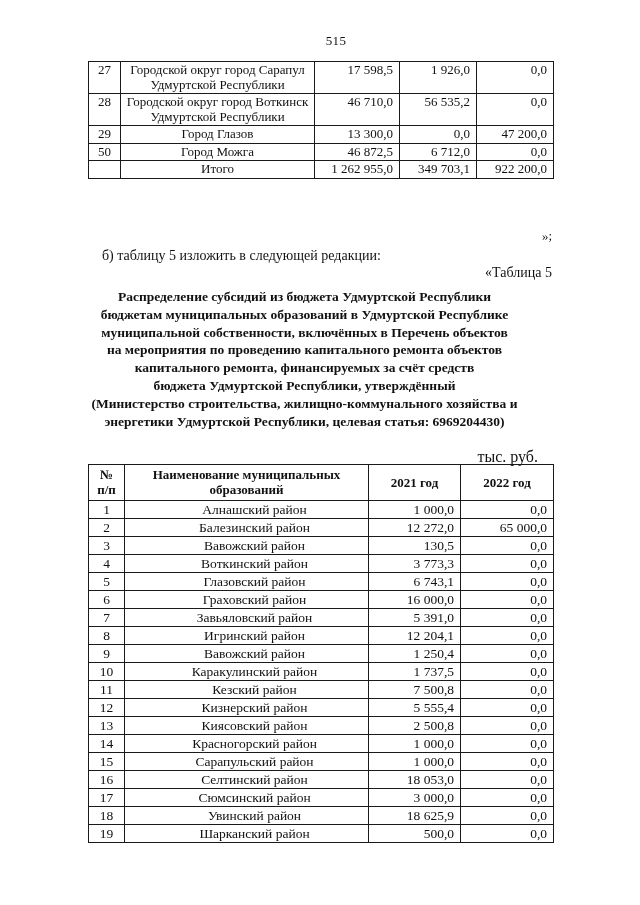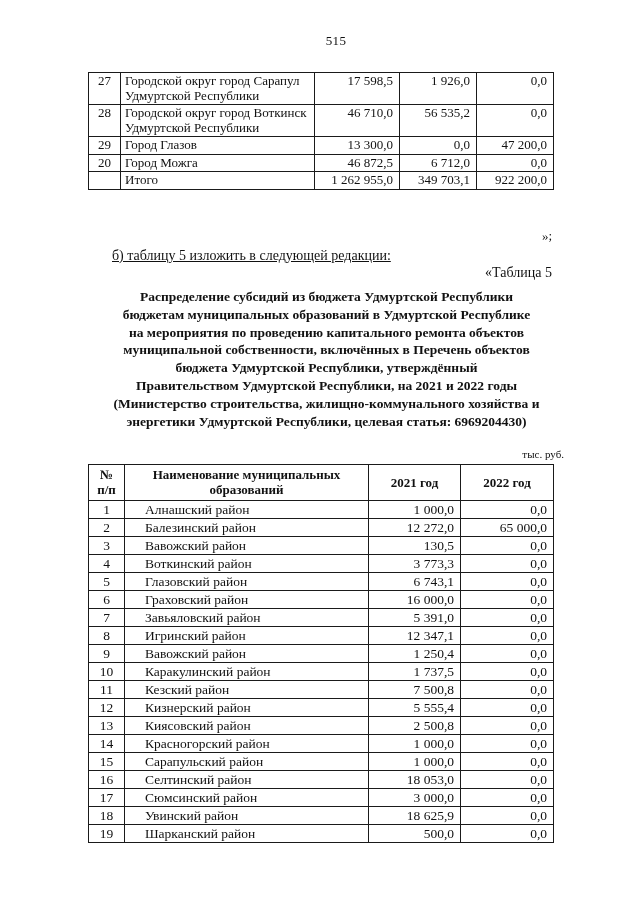--- a/index.html
+++ b/index.html
@@ -37,82 +37,80 @@
     font-size: 13px;
   }
   table.doc-table td, table.doc-table th {
     border: 1px solid #1a1a1a;
     padding: 1px 4px;
     vertical-align: top;
     font-weight: normal;
     line-height: 1.12;
   }
   .num-col { text-align: center; }
-  .name-col { text-align: left; }
+  .name-col { text-align: center; }
   .val-col { text-align: right; padding-right: 6px !important; }
   .bold { font-weight: bold; }
 
   
   .table1-wrap {
     position: absolute;
     left: 88px;
     top: 61px;
     width: 465px;
-    margin-top: 11px;
   }
   table.t1 { width: 465px; }
   table.t1 td { height: auto; }
   .t1 .c-no    { width: 32px; }
   .t1 .c-name  { width: 194px; }
   .t1 .c-v1    { width: 85px; }
   .t1 .c-v2    { width: 77px; }
   .t1 .c-v3    { width: 77px; }
 
   .closing-quote {
     position: absolute;
     right: 88px;
     top: 228px;
     font-size: 13px;
   }
 
   
   .para-b {
     position: absolute;
-    left: 84px;
+    left: 74px;
     top: 248px;
     font-size: 14px;
     text-indent: 28px;
     width: 465px;
-    text-decoration: underline;
   }
   .table-label {
     position: absolute;
     right: 88px;
     top: 265px;
     font-size: 14px;
   }
 
   
   .title-block {
     position: absolute;
-    left: 94px;
+    left: 72px;
     top: 288px;
     width: 465px;
     text-align: center;
     font-weight: bold;
     font-size: 13.5px;
     line-height: 1.32;
   }
   .title-block div { white-space: nowrap; }
 
   .units {
     position: absolute;
-    right: 76px;
+    right: 102px;
     top: 448px;
-    font-size: 11px;
+    font-size: 16px;
   }
 
   
   .table2-wrap {
     position: absolute;
     left: 88px;
     top: 464px;
     width: 465px;
   }
   table.t2 { width: 465px; }
@@ -169,21 +167,21 @@
             <td class="val-col">0,0</td>
           </tr>
           <tr>
             <td class="num-col">29</td>
             <td class="name-col">Город Глазов</td>
             <td class="val-col">13 300,0</td>
             <td class="val-col">0,0</td>
             <td class="val-col">47 200,0</td>
           </tr>
           <tr>
-            <td class="num-col">20</td>
+            <td class="num-col">50</td>
             <td class="name-col">Город Можга</td>
             <td class="val-col">46 872,5</td>
             <td class="val-col">6 712,0</td>
             <td class="val-col">0,0</td>
           </tr>
           <tr>
             <td class="num-col bold"></td>
             <td class="name-col bold">Итого</td>
             <td class="val-col bold">1 262 955,0</td>
             <td class="val-col bold">349 703,1</td>
@@ -194,24 +192,24 @@
   </div>
 
   <div class="closing-quote">»;</div>
 
   <div class="para-b">б) таблицу 5 изложить в следующей редакции:</div>
   <div class="table-label">«Таблица 5</div>
 
   <div class="title-block" id="title-block">
       <div>Распределение субсидий из бюджета Удмуртской Республики</div>
       <div>бюджетам муниципальных образований в Удмуртской Республике</div>
+      <div>муниципальной собственности, включённых в Перечень объектов</div>
       <div>на мероприятия по проведению капитального ремонта объектов</div>
-      <div>муниципальной собственности, включённых в Перечень объектов</div>
+      <div>капитального ремонта, финансируемых за счёт средств</div>
       <div>бюджета Удмуртской Республики, утверждённый</div>
-      <div>Правительством Удмуртской Республики, на 2021 и 2022 годы</div>
       <div>(Министерство строительства, жилищно-коммунального хозяйства и</div>
       <div>энергетики Удмуртской Республики, целевая статья: 6969204430)</div>
     </div>
 
   <div class="units">тыс. руб.</div>
 
   <div class="table2-wrap">
     <table class="doc-table t2">
       <colgroup>
         <col class="c-no">
@@ -272,21 +270,21 @@
           </tr>
           <tr>
             <td class="num-col">7</td>
             <td class="name-col">Завьяловский район</td>
             <td class="val-col">5 391,0</td>
             <td class="val-col">0,0</td>
           </tr>
           <tr>
             <td class="num-col">8</td>
             <td class="name-col">Игринский район</td>
-            <td class="val-col">12 347,1</td>
+            <td class="val-col">12 204,1</td>
             <td class="val-col">0,0</td>
           </tr>
           <tr>
             <td class="num-col">9</td>
             <td class="name-col">Вавожский район</td>
             <td class="val-col">1 250,4</td>
             <td class="val-col">0,0</td>
           </tr>
           <tr>
             <td class="num-col">10</td>

